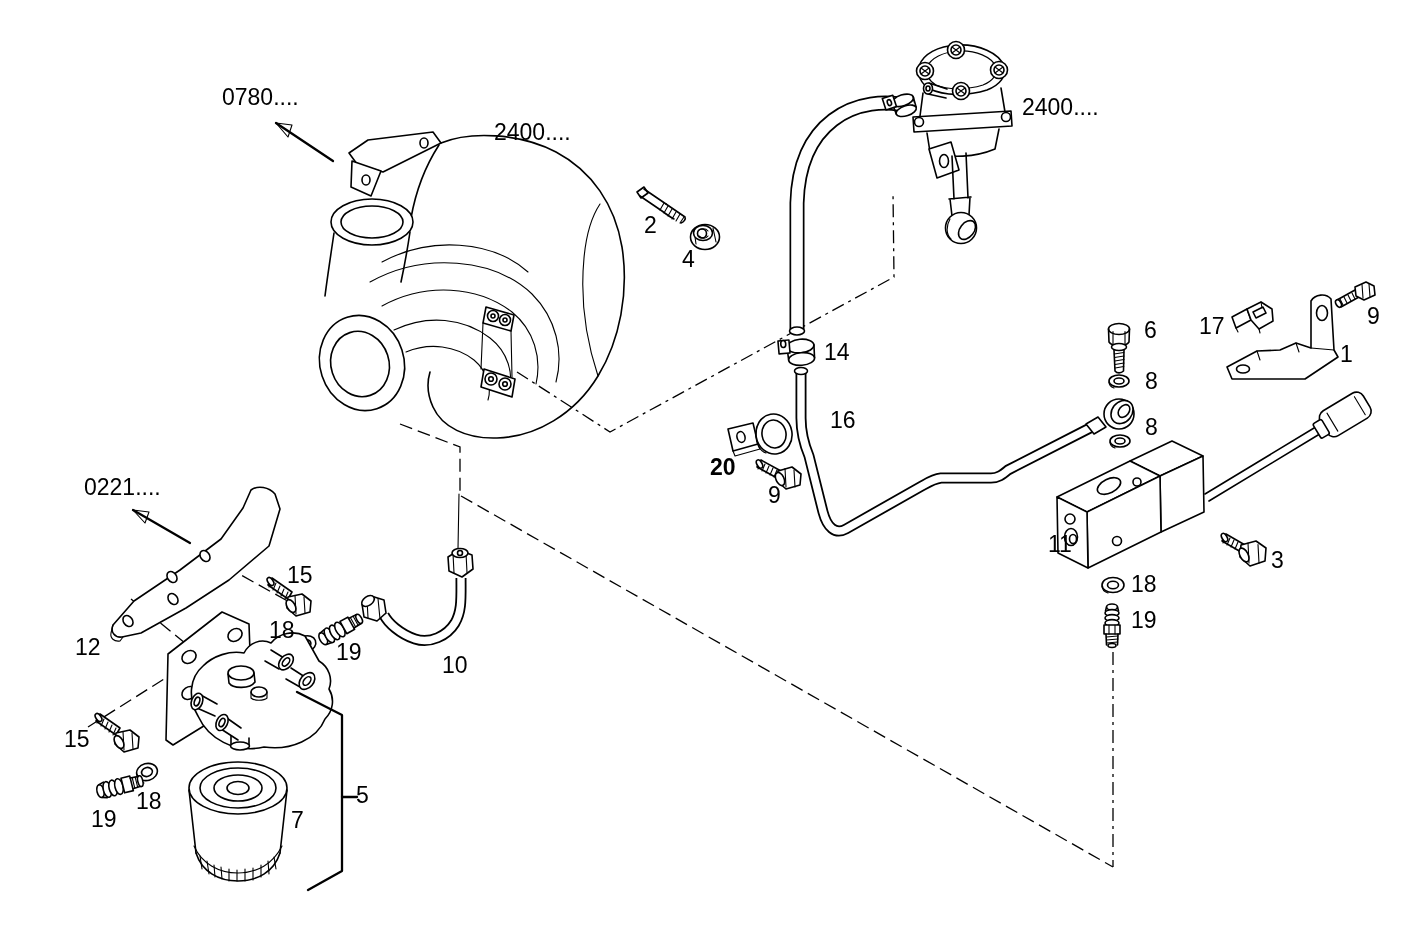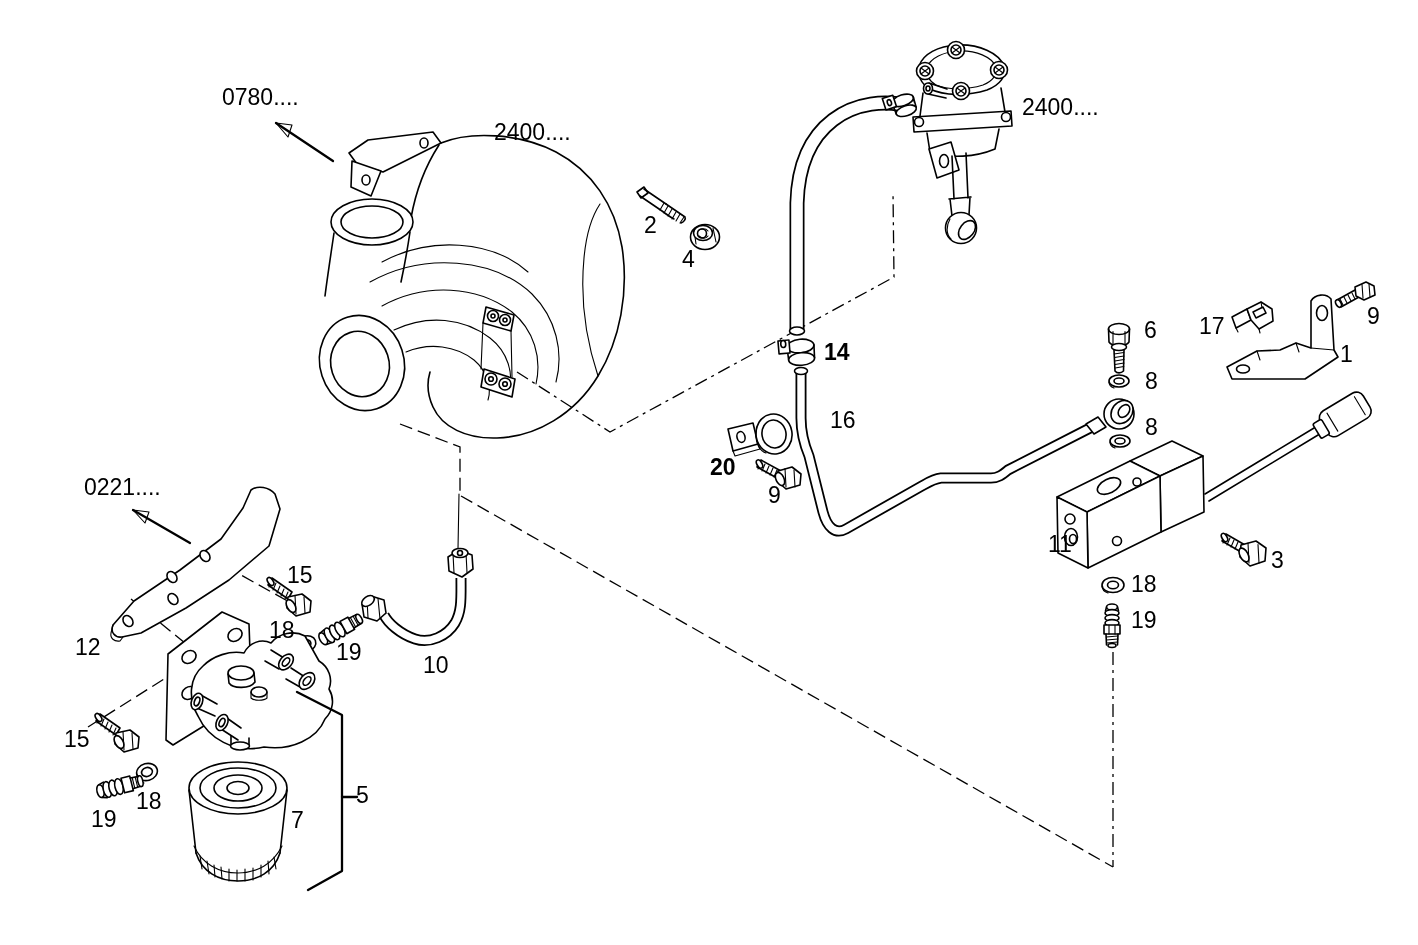--- a/index.html
+++ b/index.html
@@ -387,39 +387,39 @@
 
 </svg>
 
 <div id="labels">
   <span class="lbl" style="left:222px;top:86px">0780....</span>
   <span class="lbl" style="left:494px;top:121px">2400....</span>
   <span class="lbl" style="left:1022px;top:96px">2400....</span>
   <span class="lbl" style="left:84px;top:476px">0221....</span>
 <span class="lbl" style="left: 644px; top: 214px;">2</span>
       <span class="lbl" style="left: 682px; top: 248px;">4</span>
-      <span class="lbl" style="left: 824px; top: 341px; font-weight: bold;">14</span>
+      <span class="lbl" style="left: 824px; top: 341px;">14</span>
       <span class="lbl" style="left: 830px; top: 409px; text-align: center;">16</span>
       <span class="lbl" style="left: 1144px; top: 319px;">6</span>
       <span class="lbl" style="left: 1199px; top: 315px; text-align: center;">17</span>
       <span class="lbl" style="left: 1367px; top: 305px;">9</span>
       <span class="lbl" style="left: 1340px; top: 343px;">1</span>
       <span class="lbl" style="left: 1145px; top: 370px;">8</span>
       <span class="lbl" style="left: 1145px; top: 416px;">8</span>
       <span class="lbl" style="left: 710px; top: 456px; font-weight: bold;">20</span>
       <span class="lbl" style="left: 768px; top: 484px;">9</span>
       <span class="lbl" style="left: 1025px; top: 533px; margin-left: 23px;">11</span>
       <span class="lbl" style="left: 1271px; top: 549px;">3</span>
       <span class="lbl" style="left: 1131px; top: 573px;">18</span>
       <span class="lbl" style="left: 1131px; top: 609px;">19</span>
       <span class="lbl" style="left: 75px; top: 601px; margin-top: 35px;">12</span>
       <span class="lbl" style="left: 287px; top: 564px;">15</span>
       <span class="lbl" style="left: 269px; top: 619px;">18</span>
       <span class="lbl" style="left: 336px; top: 641px;">19</span>
-      <span class="lbl" style="left: 423px; top: 654px;">10</span>
+      <span class="lbl" style="left: 442px; top: 654px;">10</span>
       <span class="lbl" style="left: 64px; top: 728px;">15</span>
       <span class="lbl" style="left: 136px; top: 790px;">18</span>
       <span class="lbl" style="left: 91px; top: 808px;">19</span>
       <span class="lbl" style="left: 291px; top: 809px;">7</span>
       <span class="lbl" style="left: 356px; top: 784px;">5</span>
     </div>
 
 </div>
 
 </body></html>

